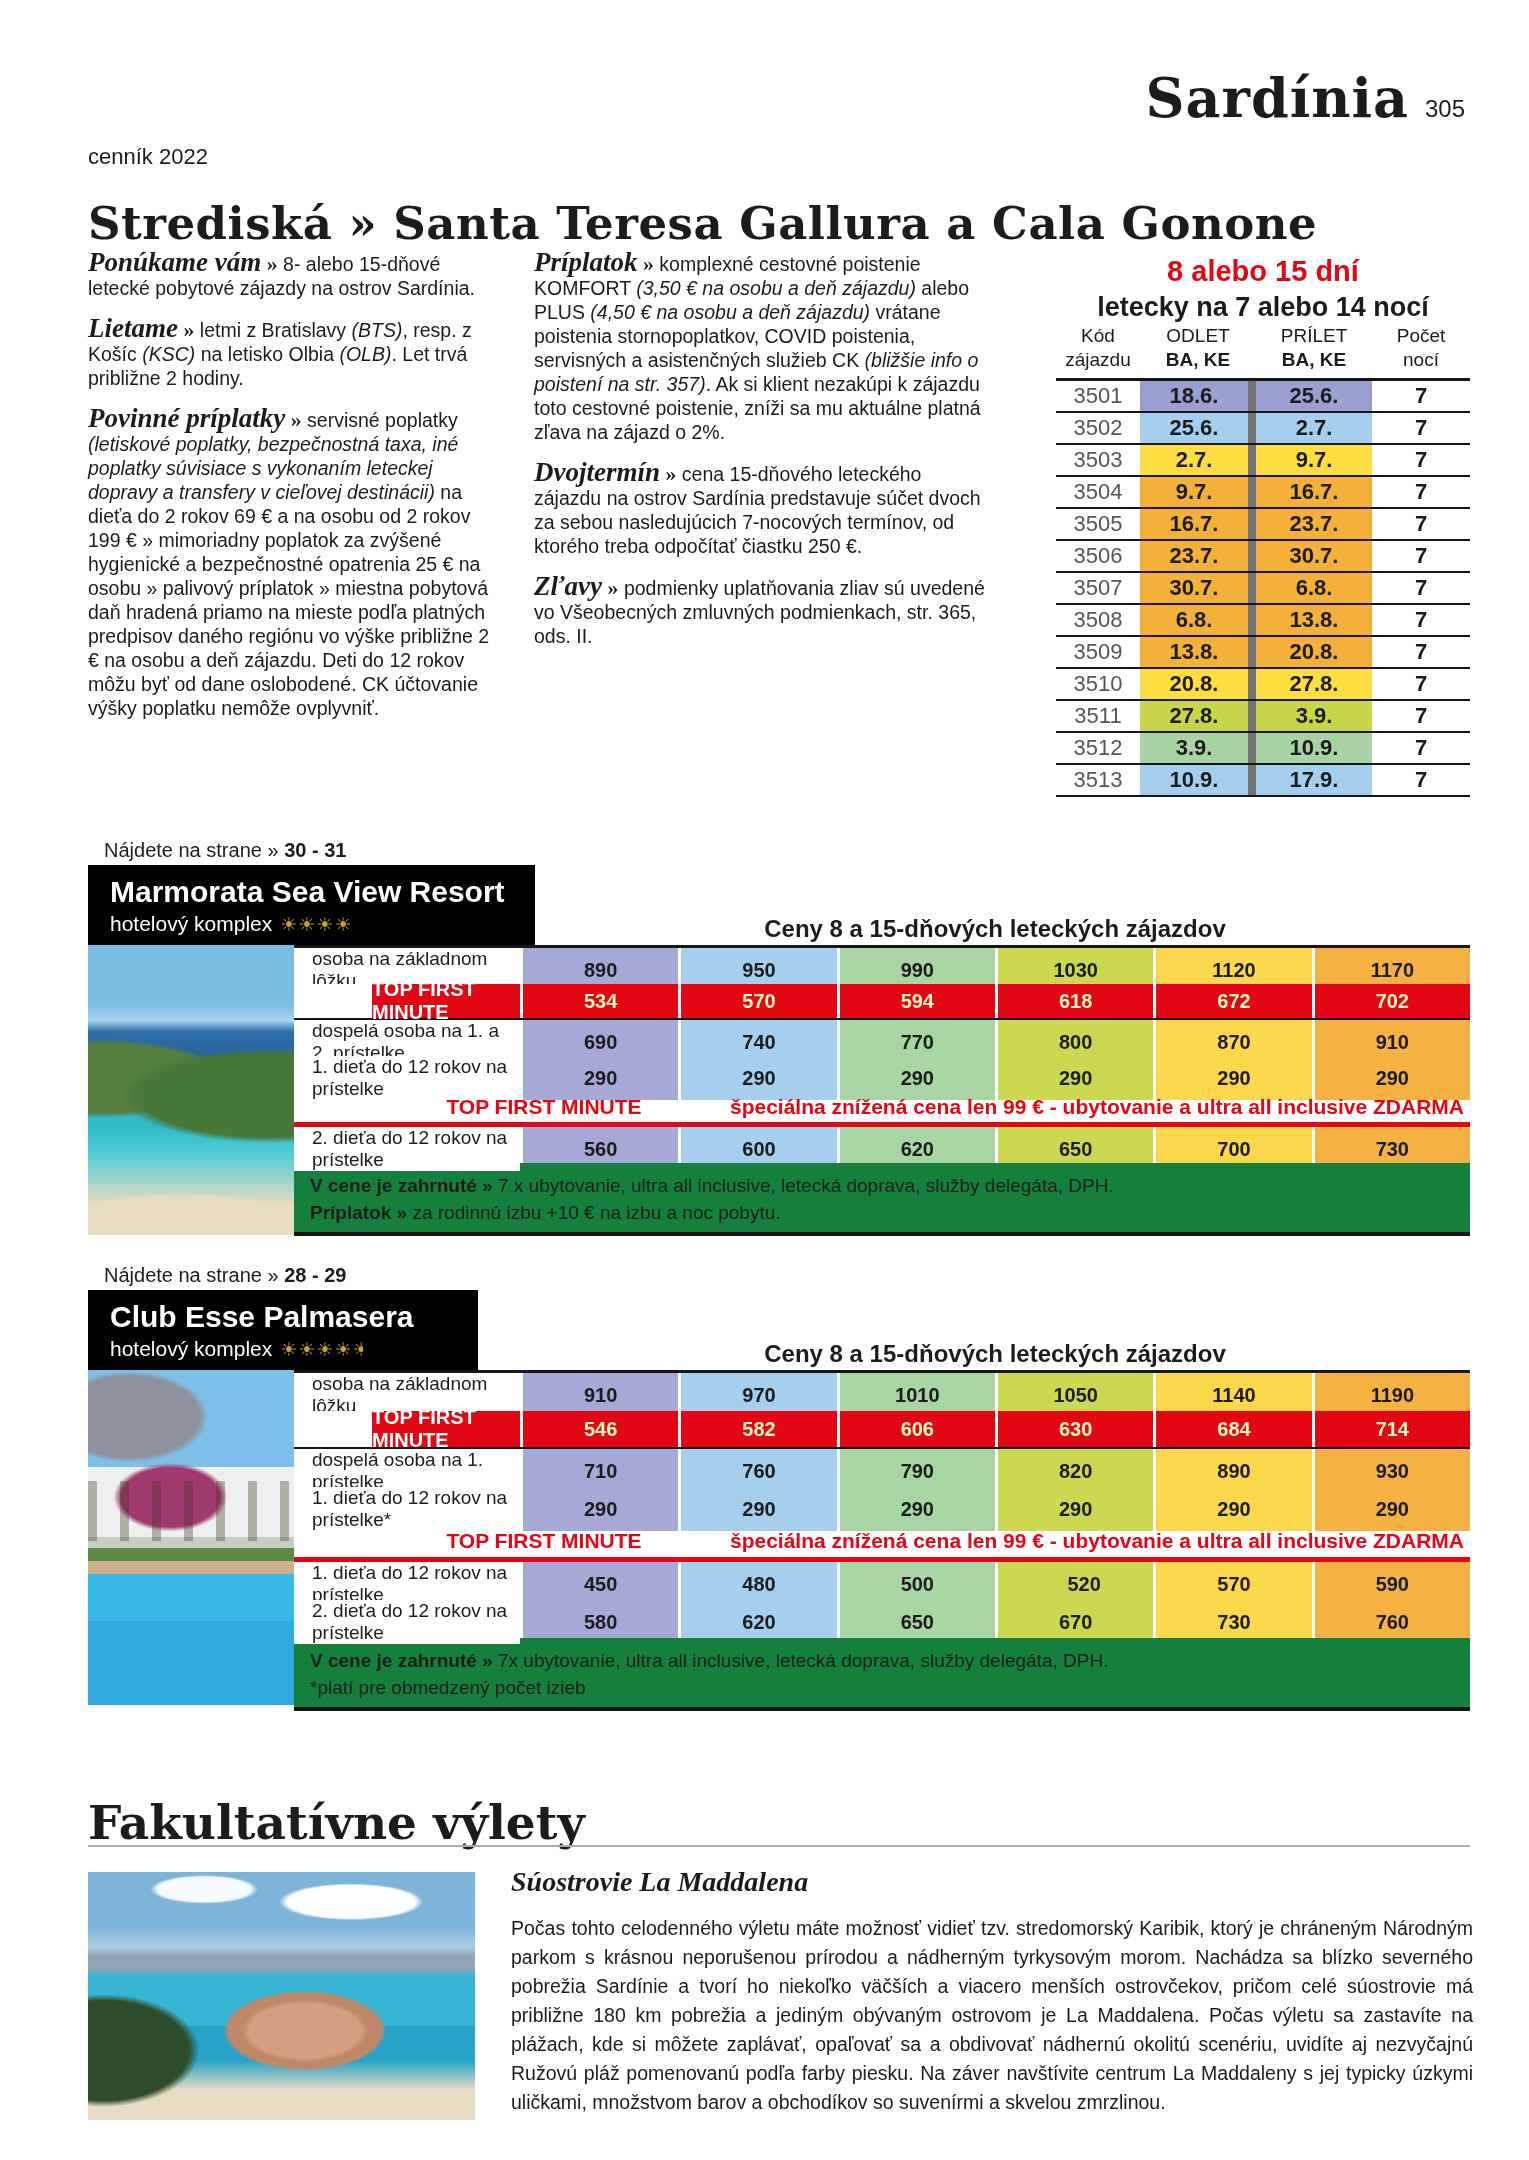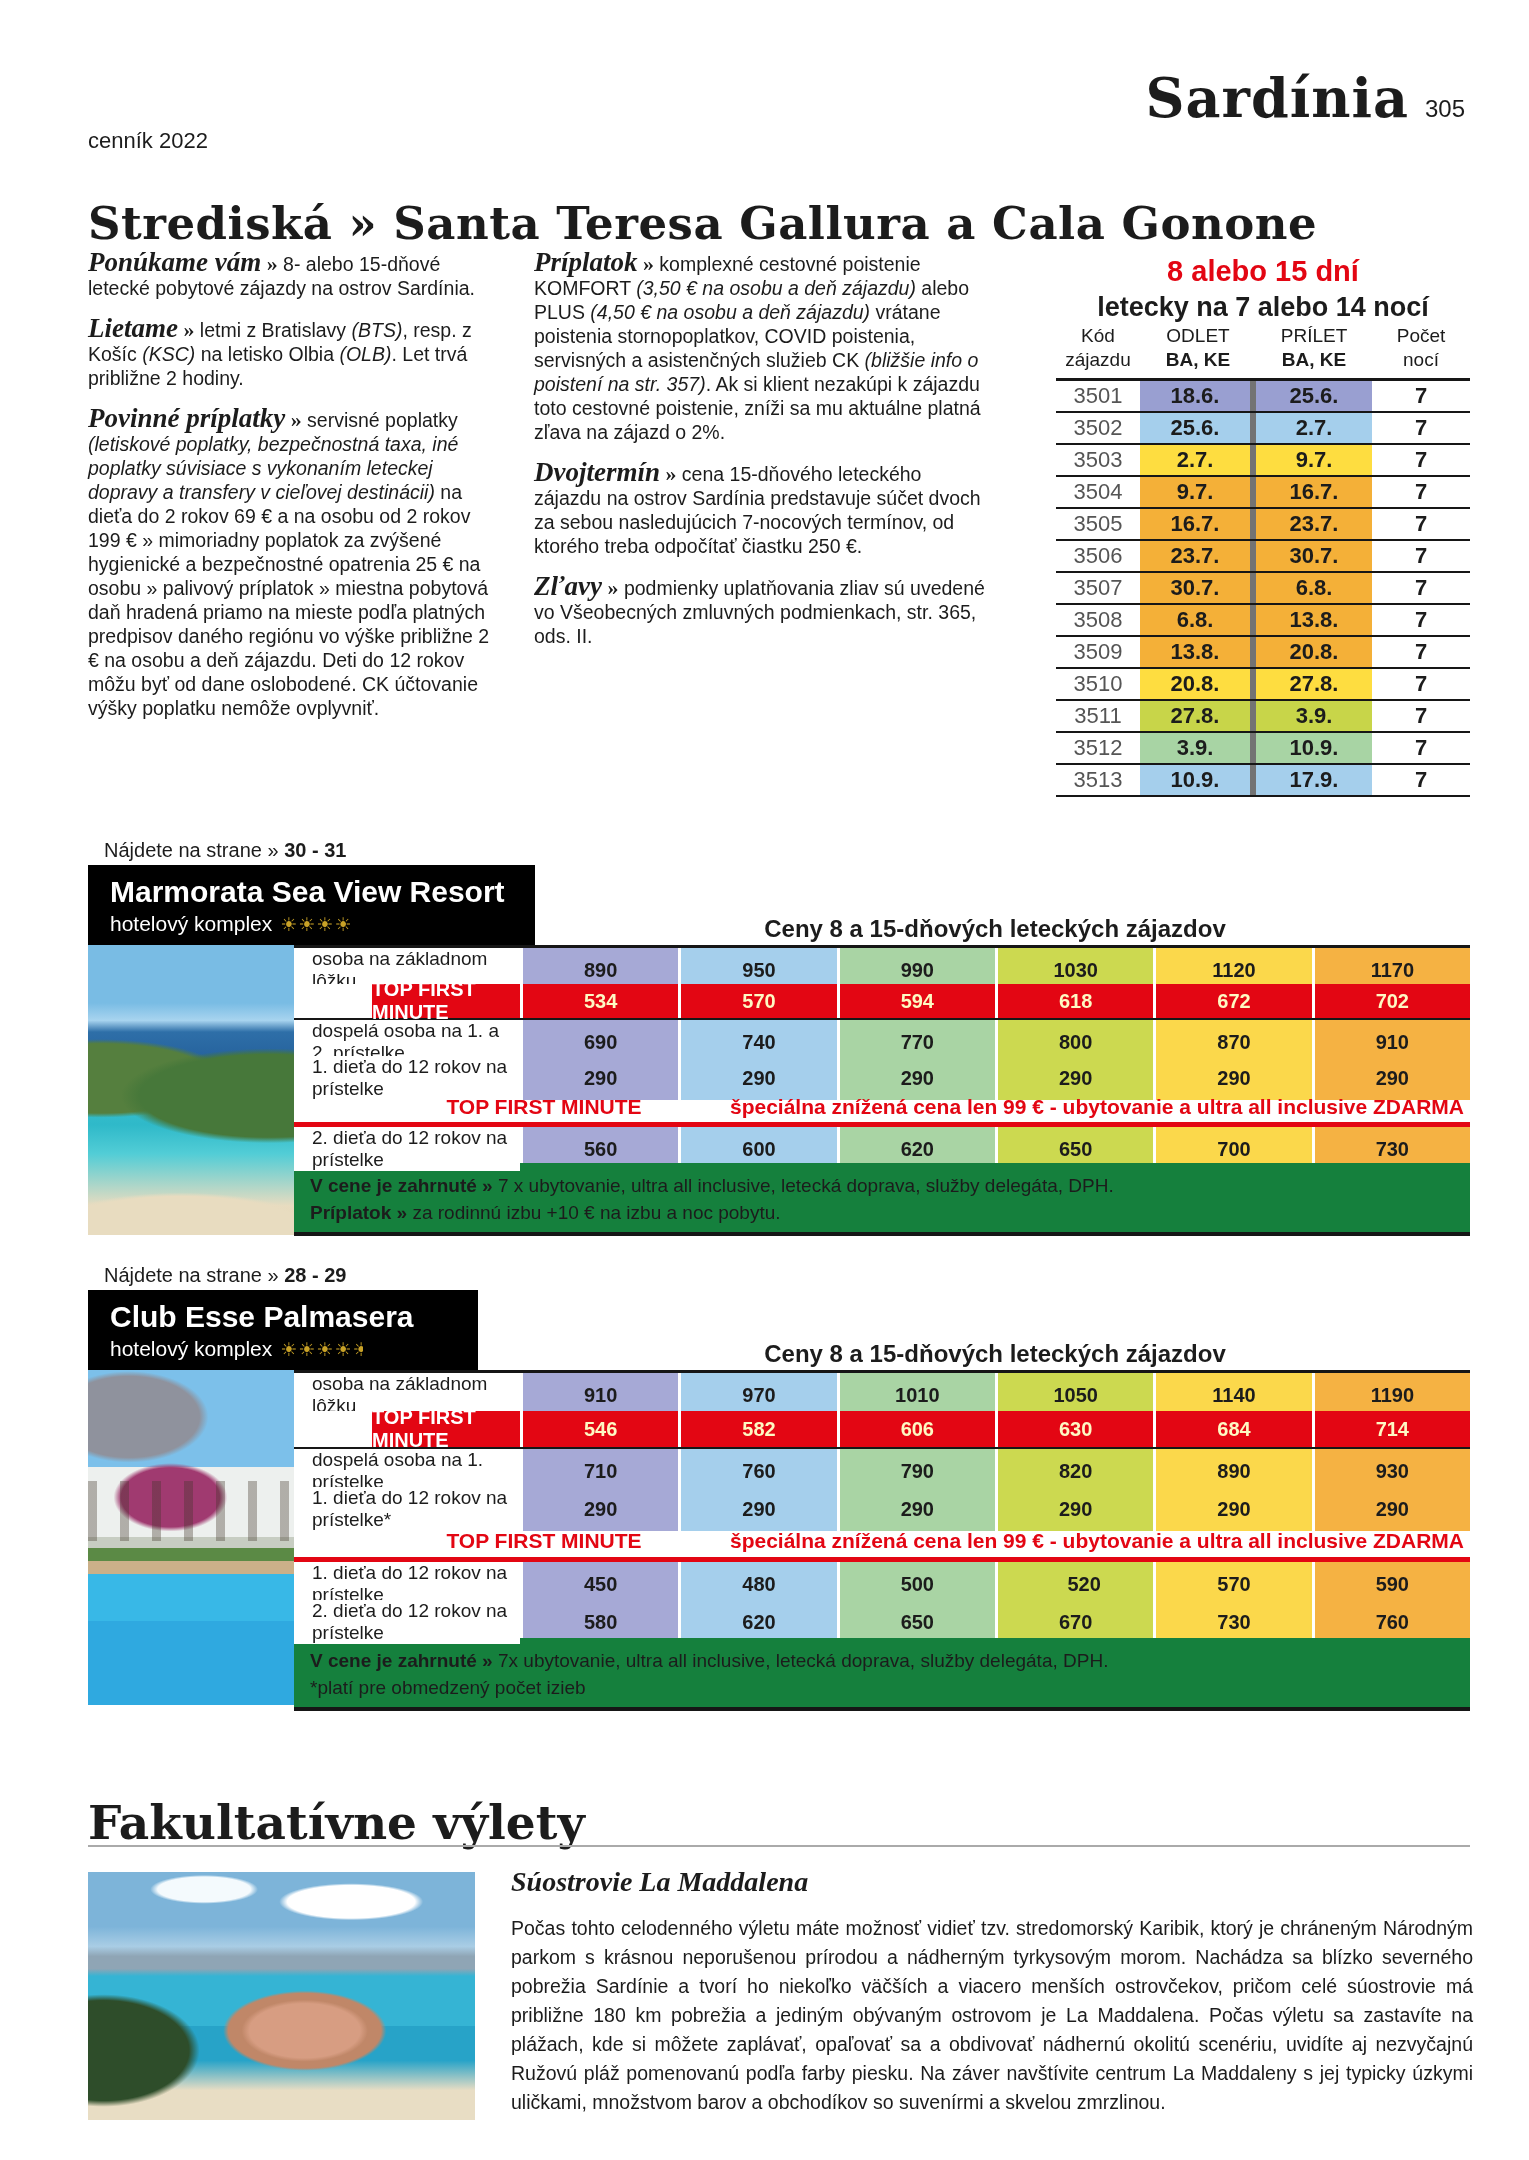--- a/index.html
+++ b/index.html
@@ -1,21 +1,21 @@
 <!DOCTYPE html>
 <html><head>
 <meta charset="utf-8">
 <style>
   :root{ --red:#e30613; --ink:#161616; }
   html,body{ margin:0; padding:0; background:#fff; }
   .page{ position:relative; width:1529px; height:2160px; background:#fff; overflow:hidden;
          font-family:"Liberation Sans", sans-serif; color:#1c1c1c; }
 
   
-  .hdr-left{ position:absolute; left:88px; top:128px; font-size:22px; }
+  .hdr-left{ position:absolute; left:88px; top:144px; font-size:22px; }
   .brand{ position:absolute; right:64px; top:66px; display:flex; align-items:baseline; gap:16px; }
   .brand-name{ font-family:"DejaVu Serif", serif; font-size:54px; font-weight:bold; letter-spacing:1px; }
   .page-num{ font-size:24px; }
   .main-title{ position:absolute; left:88px; top:160px; font-family:"DejaVu Serif", serif;
                font-size:45px; letter-spacing:.5px; white-space:nowrap; }
 
   
   .intro-col{ position:absolute; top:250px; }
   .col1{ left:88px;  width:414px; }
   .col2{ left:534px; width:458px; }
@@ -31,21 +31,21 @@
   .fl-table{ margin-top:1px; }
   .fl-head{ display:grid; grid-template-columns:84px 116px 116px 98px; border-bottom:3px solid var(--ink);
             padding-bottom:6px; }
   .fl-hcell{ text-align:center; font-size:19px; line-height:24px; }
   .fl-hcell .b2{ font-weight:bold; }
   .fl-row{ display:grid; grid-template-columns:84px 116px 116px 98px; height:30px;
            border-bottom:2px solid var(--ink); align-items:stretch; }
   .fl-cell{ display:flex; align-items:center; justify-content:center; font-size:22px;text-align:right; }
   .fl-code{ color:#555; }
   .fl-date{ font-weight:bold; }
-  .fl-odlet{ border-right:6px solid #737373; }
+  .fl-odlet{ border-right:8px solid #737373; }
   .fl-n{ font-weight:bold; }
 
   
   .hotel{ position:absolute; left:88px; width:1382px; }
   .hotel-0{ top:843px;  height:392px; }
   .hotel-1{ top:1268px; height:437px; }
   .find-line{ position:absolute; left:16px; top:-4px; font-size:20px; }
   .find-pages{ font-weight:bold; }
   .hotel-head{ position:absolute; left:0; top:22px; background:#000; color:#fff;
                padding:10px 30px 12px 22px; min-width:390px; box-sizing:border-box; }

